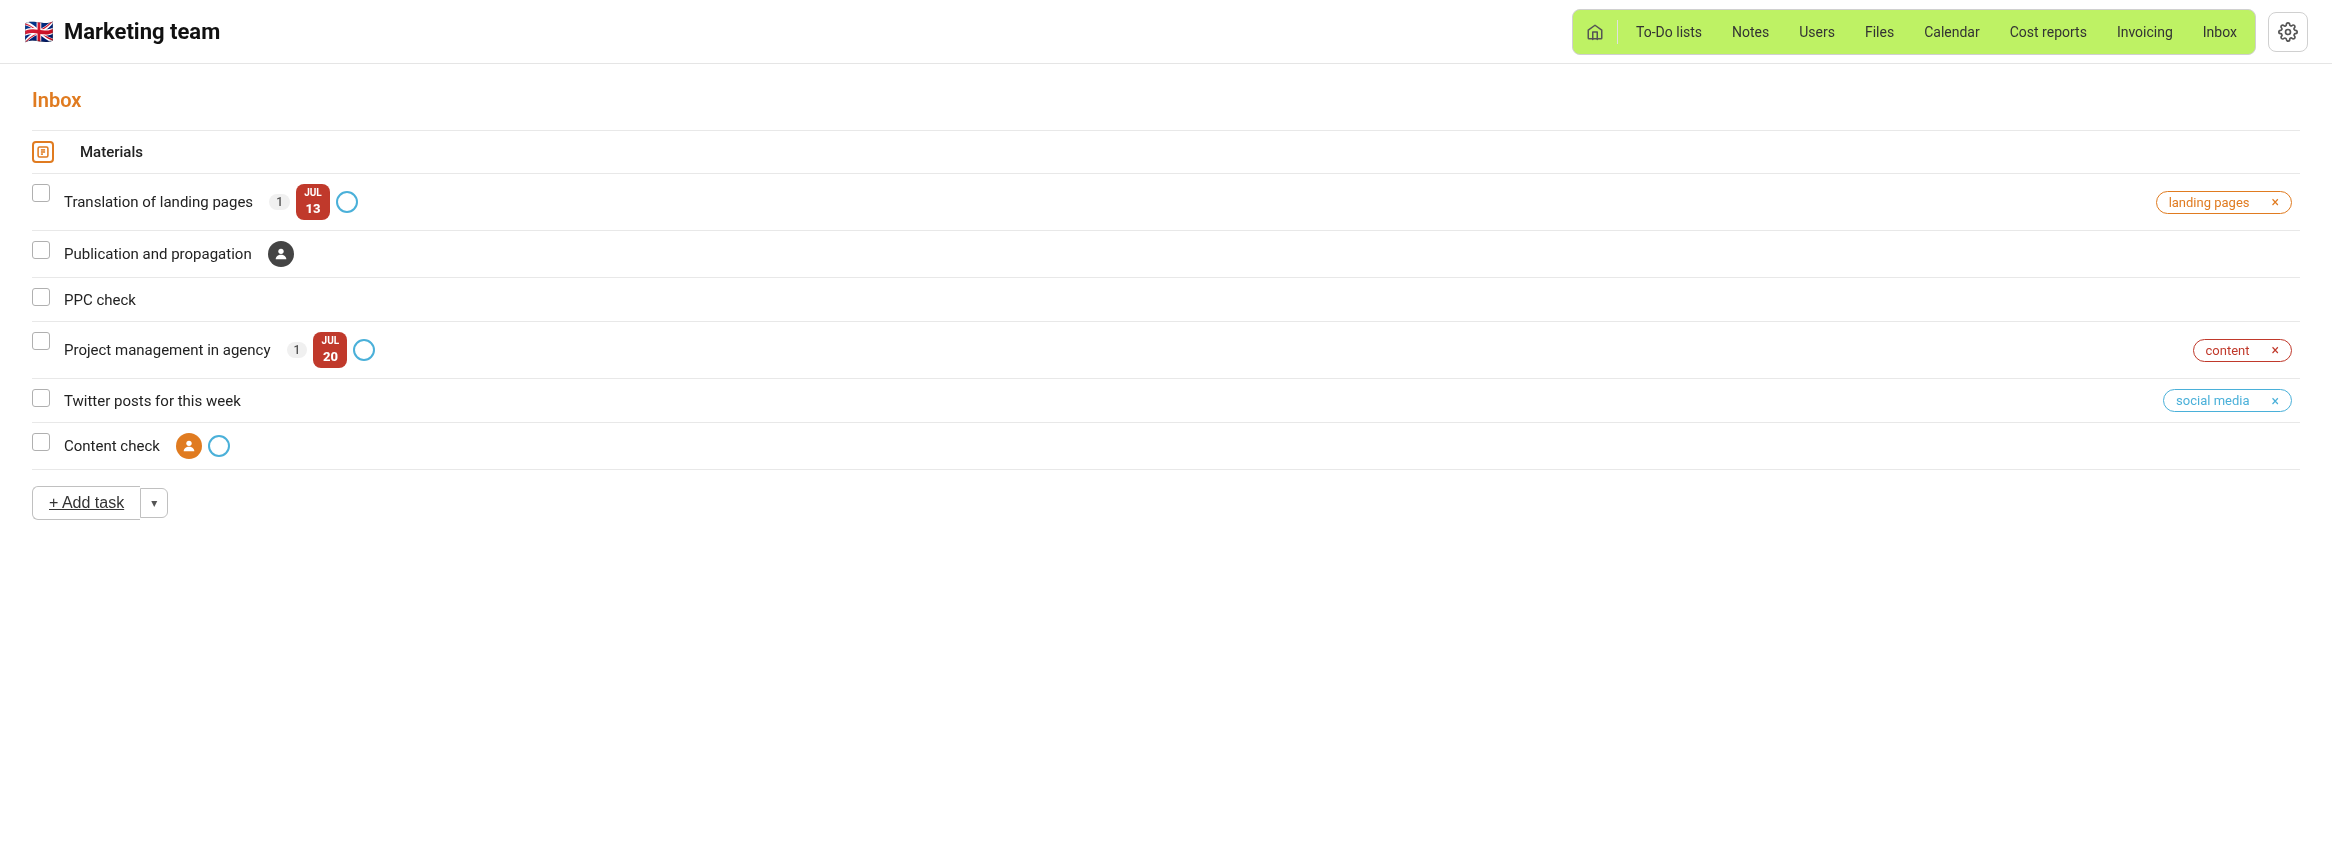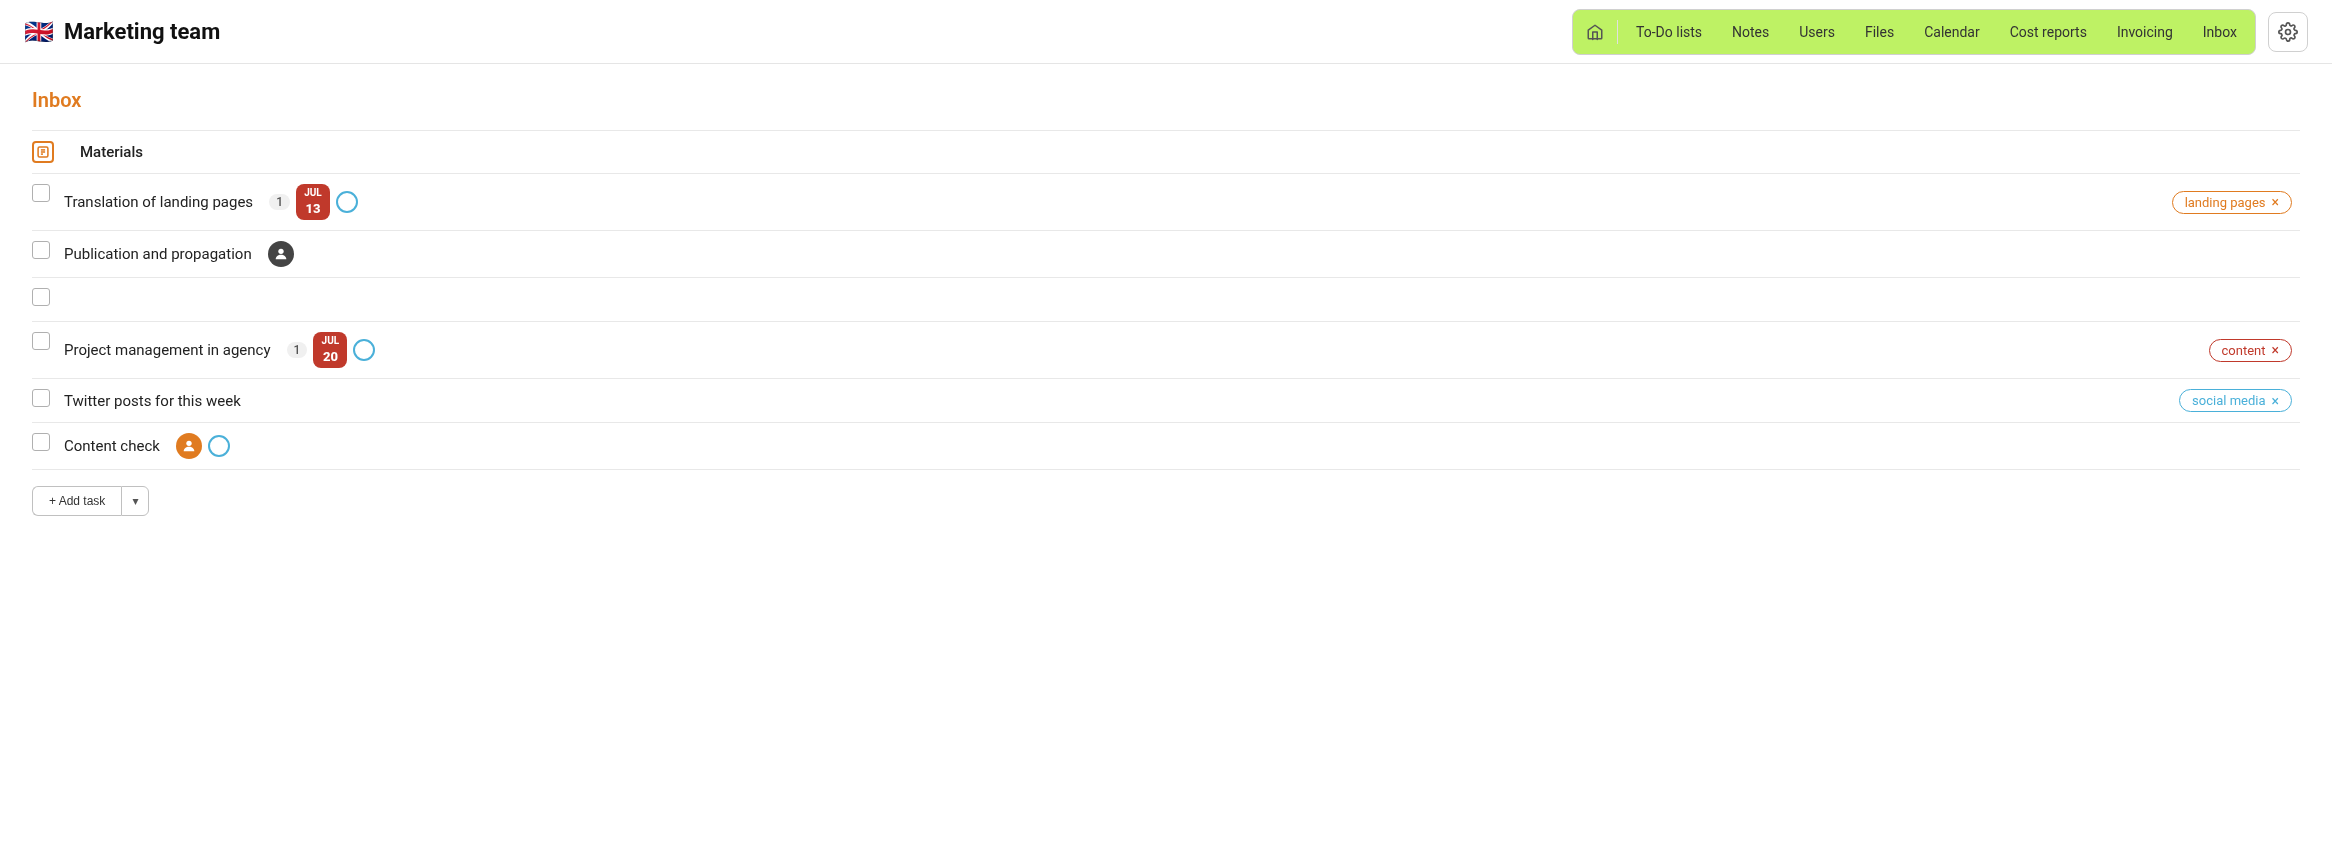--- a/index.html
+++ b/index.html
@@ -188,21 +188,21 @@
       gap: 8px;
       align-items: center;
       padding-right: 8px;
     }
     .tag {
       border-radius: 20px;
       padding: 3px 12px;
       font-size: 13px;
       display: flex;
       align-items: center;
-      gap: 6px;
+      gap: 22px;
     }
     .tag-orange {
       border: 1.5px solid #e07b20;
       color: #e07b20;
     }
     .tag-red {
       border: 1.5px solid #c0392b;
       color: #c0392b;
     }
     .tag-blue {
@@ -225,22 +225,23 @@
     .add-task-btn {
       display: flex;
       align-items: center;
       gap: 6px;
       padding: 7px 16px;
       border: 1px solid #c0c0c0;
       border-right: none;
       border-radius: 6px 0 0 6px;
       background: #fff;
       cursor: pointer;
-      font-size: 12px;
+      font-size: 16px;
       color: #333;
+      text-decoration: underline;
     }
     .add-task-dropdown {
       display: flex;
       align-items: center;
       justify-content: center;
       padding: 7px 10px;
       border: 1px solid #c0c0c0;
       border-radius: 0 6px 6px 0;
       background: #fff;
       cursor: pointer;
@@ -332,20 +333,23 @@
               <circle cx="12" cy="8" r="4"></circle>
               <path d="M4 20c0-4 3.6-7 8-7s8 3 8 7"></path>
             </svg>
           </div>
         </div>
       </div>
     </div>
 
     <div class="task-row">
       <div class="task-checkbox"></div>
+      <div class="task-name">
+        <span>PPC check</span>
+      </div>
     </div>
 
     <div class="task-row">
       <div class="task-checkbox"></div>
       <div class="task-name">
         <span>Project management in agency</span>
         <div class="task-meta">
           <span class="badge-count">1</span>
           <div class="date-badge">
             <div class="month">Jul</div>

